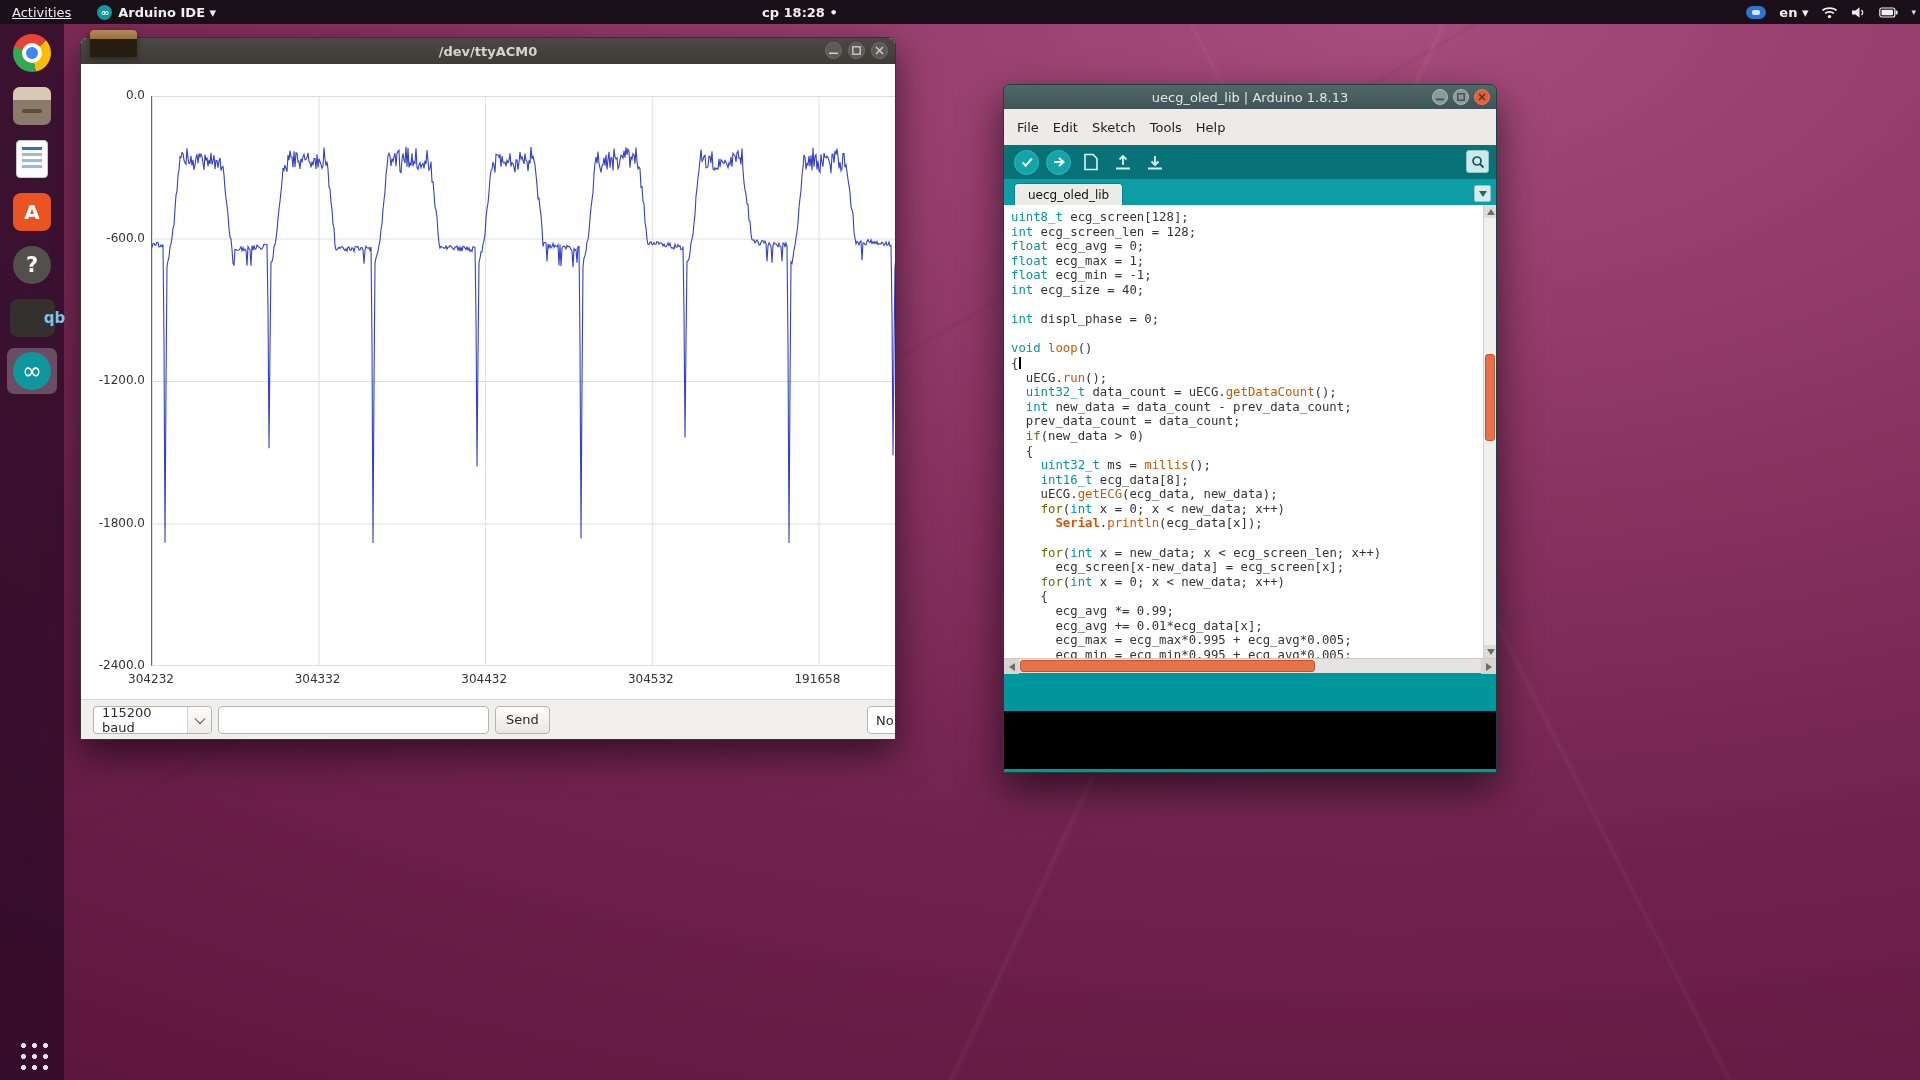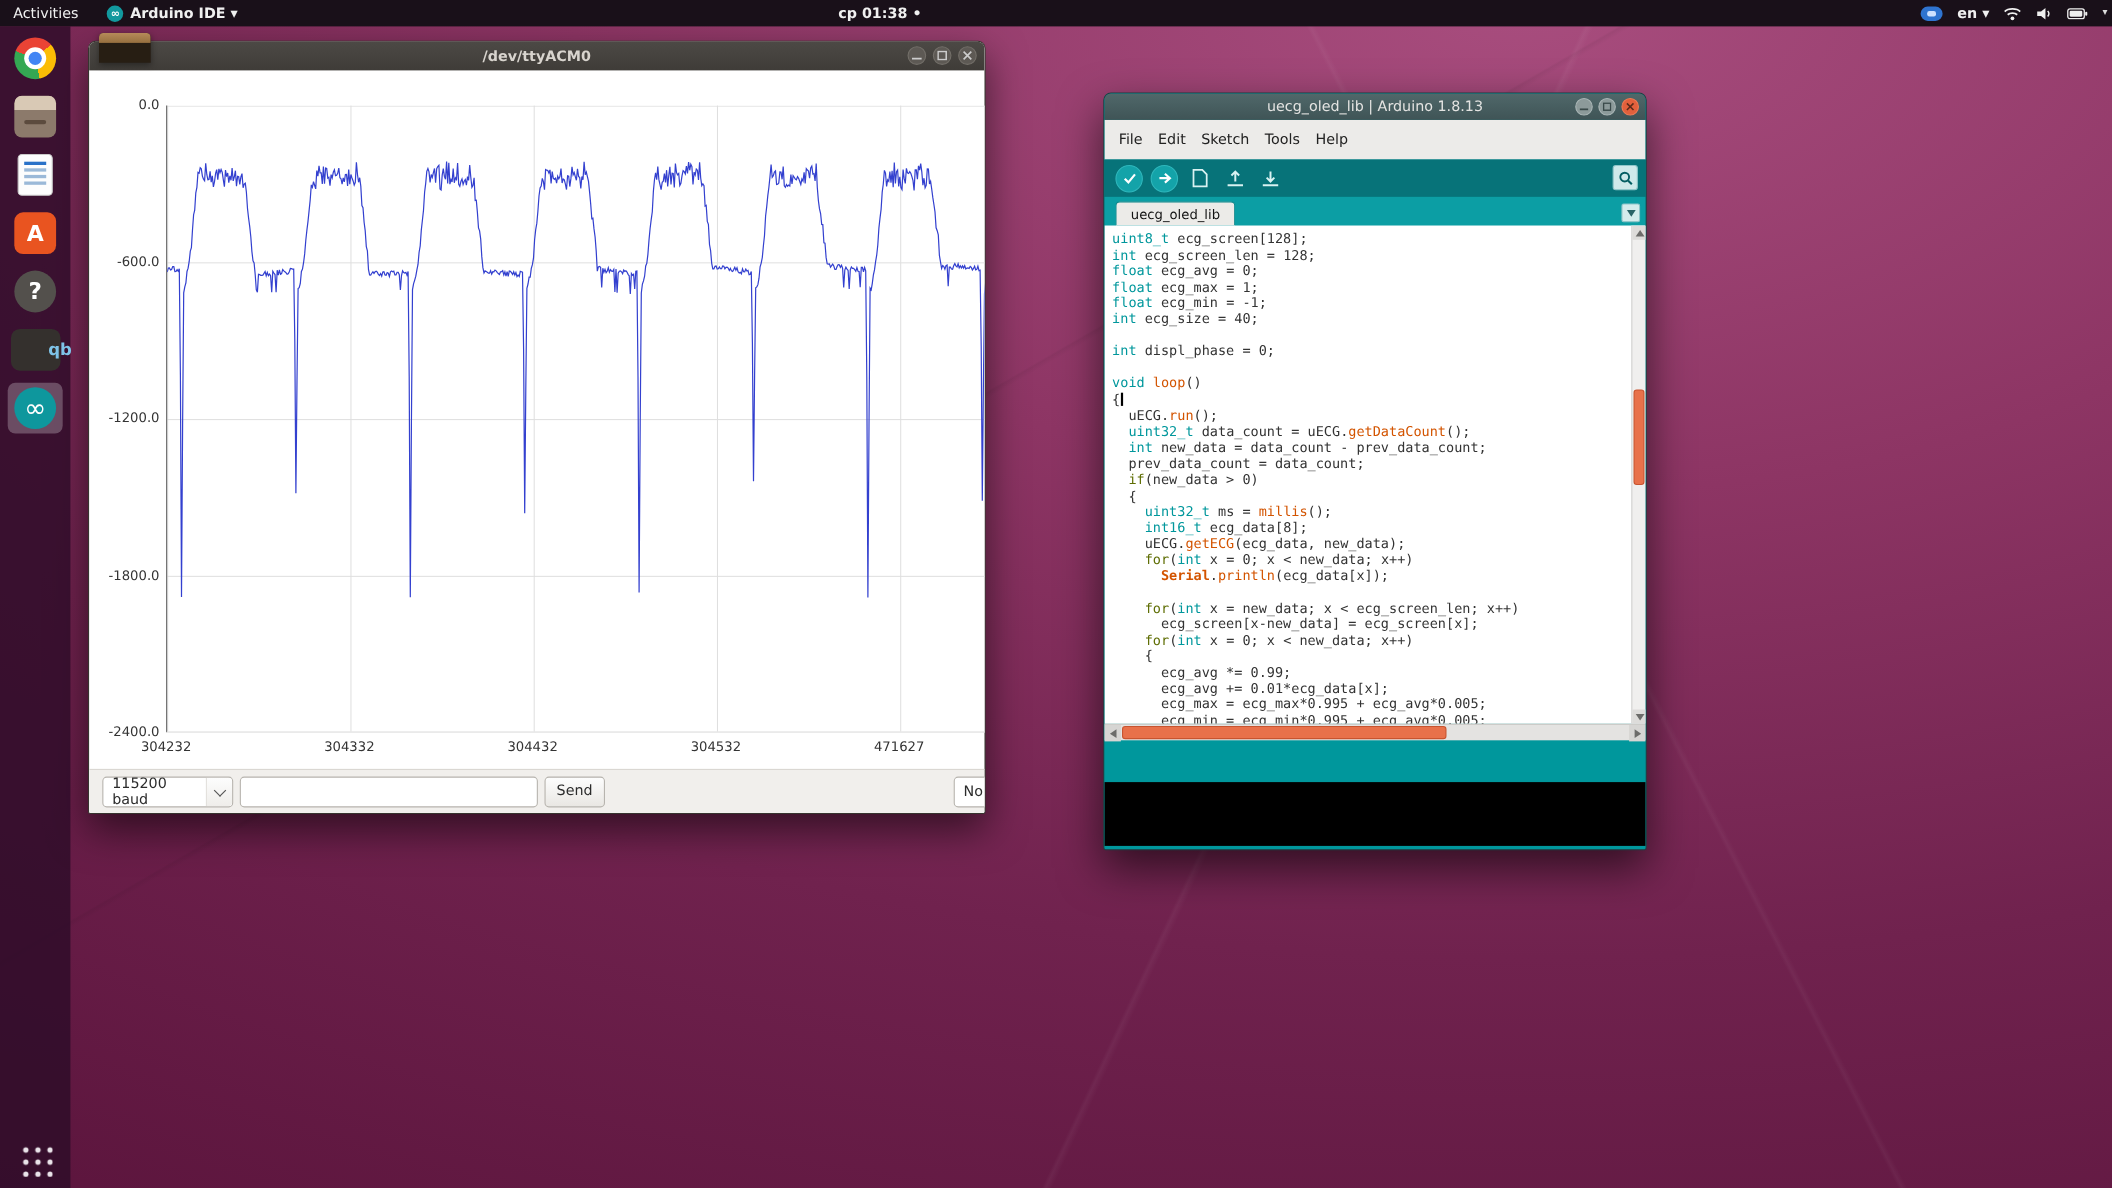--- a/index.html
+++ b/index.html
@@ -14,21 +14,21 @@
     background:
       linear-gradient(115deg, transparent 59.85%, rgba(255,255,255,.045) 60%, transparent 60.25%),
       linear-gradient(63deg, transparent 69.85%, rgba(255,255,255,.04) 70%, transparent 70.2%),
       linear-gradient(150deg, transparent 39.9%, rgba(0,0,0,.05) 40%, transparent 40.25%);
   }
 
   
   .topbar { position:absolute; top:0; left:0; width:1920px; height:24px;
     background:#191019; color:#f0f0f0; font-size:13px; z-index:100;
     display:flex; align-items:center; }
-  .tb-activities { padding:0 12px; height:24px; display:flex; align-items:center; cursor:default; }
+  .tb-activities { padding:0 12px; height:24px; display:flex; align-items:center; cursor:default;text-decoration:underline; }
   .tb-appmenu { display:flex; align-items:center; gap:6px; margin-left:14px; font-weight:bold; }
   .tb-appicon { width:15px; height:15px; border-radius:50%; background:#12999e; color:#fff;
     font-size:10px; line-height:15px; text-align:center; font-weight:bold; }
   .tb-clock { position:absolute; left:762px; top:0; height:24px; display:flex; align-items:center; font-weight:bold; }
   .tb-right { position:absolute; right:4px; top:0; height:24px; display:flex; align-items:center; gap:13px; }
   .tb-badge { width:20px; height:13px; border-radius:7px; background:#2f74d0; position:relative; }
   .tb-badge::after{ content:""; position:absolute; left:6px; top:4px; width:8px; height:5px; background:#cfe2ff; border-radius:2px;}
   .tb-lang { font-weight:bold; }
   .tb-svg { display:block; }
   .tb-chev { font-size:9px; color:#ddd; }
@@ -164,21 +164,21 @@
 <body>
 
 <div class="bg-lines"></div>
 
 <div class="topbar">
   <div class="tb-activities">Activities</div>
   <div class="tb-appmenu">
     <span class="tb-appicon">∞</span>
     <span>Arduino IDE ▾</span>
   </div>
-  <div class="tb-clock">cp 01:38 •</div>
+  <div class="tb-clock">cp 18:28 •</div>
   <div class="tb-right">
     <span class="tb-badge"></span>
     <span class="tb-lang">en ▾</span>
     <svg class="tb-svg" width="17" height="13" viewBox="0 0 17 13">
       <path d="M1.5 4.5 C4.5 1.2 12.5 1.2 15.5 4.5" stroke="#efefef" stroke-width="1.7" fill="none"></path>
       <path d="M4.2 7.4 C6.2 5.4 10.8 5.4 12.8 7.4" stroke="#efefef" stroke-width="1.7" fill="none"></path>
       <circle cx="8.5" cy="10.6" r="1.7" fill="#efefef"></circle>
     </svg>
     <svg class="tb-svg" width="15" height="13" viewBox="0 0 15 13">
       <polygon points="1,4.5 4.5,4.5 8.5,1.2 8.5,11.8 4.5,8.5 1,8.5" fill="#efefef"></polygon>
@@ -267,21 +267,21 @@
   <div id="axis-labels">
       <div class="axis-ylab" style="top: 50px;">0.0</div>
       <div class="axis-ylab" style="top: 192.5px;">-600.0</div>
       <div class="axis-ylab" style="top: 335px;">-1200.0</div>
       <div class="axis-ylab" style="top: 477.5px;">-1800.0</div>
       <div class="axis-ylab" style="top: 620px;">-2400.0</div>
       <div class="axis-xlab" style="left: 30px;">304232</div>
       <div class="axis-xlab" style="left: 196.6px;">304332</div>
       <div class="axis-xlab" style="left: 363.2px;">304432</div>
       <div class="axis-xlab" style="left: 529.8px;">304532</div>
-      <div class="axis-xlab" style="left: 696.4px;">471627</div>
+      <div class="axis-xlab" style="left: 696.4px;">191658</div>
       <div class="axis-xlab" style="left: 863px;">304732</div>
     </div>
 
   <div class="plot-bottom">
     <div class="gtk-combo" style="left:12px; width:119px;">
       <span class="txt">115200 baud</span>
       <span class="chev"></span>
     </div>
     <input class="gtk-entry" style="left: 137px; width: 271px;" value="">
     <div class="gtk-btn" style="left:414px;">Send</div>

